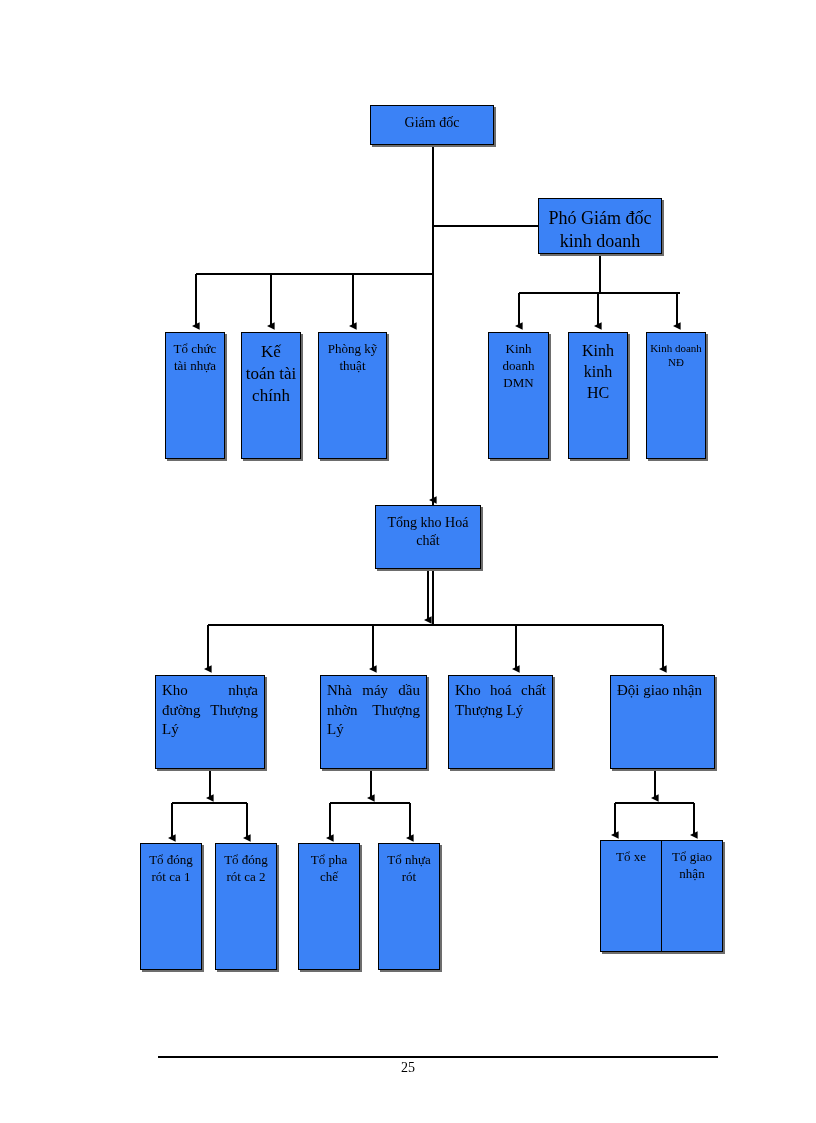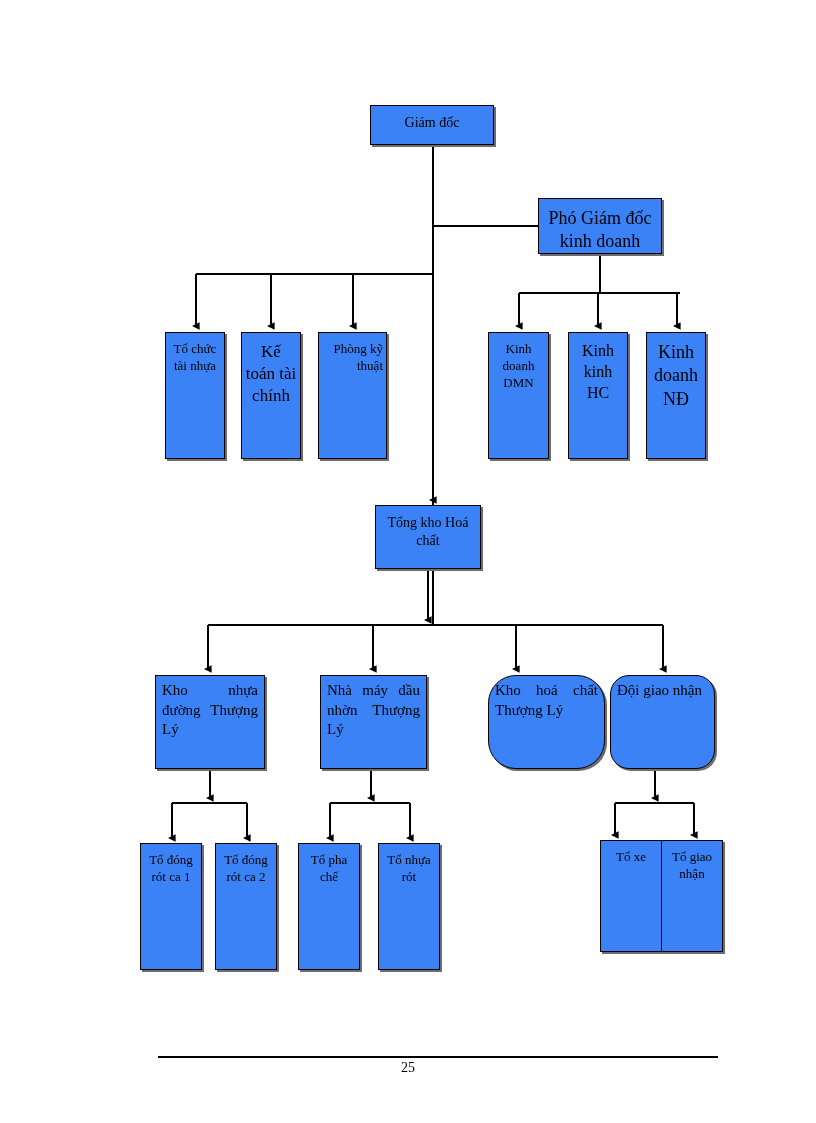--- a/index.html
+++ b/index.html
@@ -135,44 +135,44 @@
       <div class="node shadowed lbl-center" style="left: 538px; top: 198px; width: 124px; height: 56px;">
         <span class="node-label" style="font-size: 18px; line-height: 1.3; padding: 8px 3px 0px;">Phó Giám đốc kinh doanh</span>
       </div>
       <div class="node shadowed lbl-center" style="left: 165px; top: 332px; width: 60px; height: 127px;">
         <span class="node-label" style="font-size: 13px; line-height: 1.3; padding: 8px 3px 0px;">Tổ chức tài nhựa</span>
       </div>
       <div class="node shadowed lbl-center" style="left: 241px; top: 332px; width: 60px; height: 127px;">
         <span class="node-label" style="font-size: 17px; line-height: 1.3; padding: 8px 3px 0px;">Kế toán tài chính</span>
       </div>
       <div class="node shadowed lbl-center" style="left: 318px; top: 332px; width: 69px; height: 127px;">
-        <span class="node-label" style="font-size: 13px; line-height: 1.3; padding: 8px 3px 0px; text-align: right;">Phòng kỹ thuật</span>
+        <span class="node-label" style="font-size: 13px; line-height: 1.3; padding: 8px 3px 0px;">Phòng kỹ thuật</span>
       </div>
       <div class="node shadowed lbl-center" style="left: 488px; top: 332px; width: 61px; height: 127px;">
         <span class="node-label" style="font-size: 13px; line-height: 1.3; padding: 8px 3px 0px;">Kinh doanh DMN</span>
       </div>
       <div class="node shadowed lbl-center" style="left: 568px; top: 332px; width: 60px; height: 127px;">
         <span class="node-label" style="font-size: 16px; line-height: 1.3; padding: 8px 3px 0px;">Kinh kinh HC</span>
       </div>
       <div class="node shadowed lbl-center" style="left: 646px; top: 332px; width: 60px; height: 127px;">
-        <span class="node-label" style="font-size: 18px; line-height: 1.3; padding: 8px 3px 0px;">Kinh doanh NĐ</span>
+        <span class="node-label" style="font-size: 11px; line-height: 1.3; padding: 8px 3px 0px;">Kinh doanh NĐ</span>
       </div>
       <div class="node shadowed lbl-center" style="left: 375px; top: 505px; width: 106px; height: 64px;">
         <span class="node-label" style="font-size: 14px; line-height: 1.3; padding: 8px 3px 0px;">Tổng kho Hoá chất</span>
       </div>
       <div class="node shadowed lbl-justify" style="left: 155px; top: 675px; width: 110px; height: 94px;">
         <span class="node-label" style="font-size: 15px; line-height: 1.3; padding: 5px 6px 0px;">Kho nhựa đường Thượng Lý</span>
       </div>
       <div class="node shadowed lbl-justify" style="left: 320px; top: 675px; width: 107px; height: 94px;">
         <span class="node-label" style="font-size: 15px; line-height: 1.3; padding: 5px 6px 0px;">Nhà máy dầu nhờn Thượng Lý</span>
       </div>
-      <div class="node shadowed lbl-justify" style="left: 488px; top: 675px; width: 117px; height: 94px; border-radius: 28px;">
+      <div class="node shadowed lbl-justify" style="left: 448px; top: 675px; width: 105px; height: 94px;">
         <span class="node-label" style="font-size: 15px; line-height: 1.3; padding: 5px 6px 0px;">Kho hoá chất Thượng Lý</span>
       </div>
-      <div class="node shadowed lbl-justify" style="left: 610px; top: 675px; width: 105px; height: 94px; border-radius: 19px;">
+      <div class="node shadowed lbl-justify" style="left: 610px; top: 675px; width: 105px; height: 94px;">
         <span class="node-label" style="font-size: 15px; line-height: 1.3; padding: 5px 6px 0px;">Đội giao nhận</span>
       </div>
       <div class="node shadowed lbl-center" style="left: 140px; top: 843px; width: 62px; height: 127px;">
         <span class="node-label" style="font-size: 13px; line-height: 1.3; padding: 8px 3px 0px;">Tổ đóng rót ca 1</span>
       </div>
       <div class="node shadowed lbl-center" style="left: 215px; top: 843px; width: 62px; height: 127px;">
         <span class="node-label" style="font-size: 13px; line-height: 1.3; padding: 8px 3px 0px;">Tổ đóng rót ca 2</span>
       </div>
       <div class="node shadowed lbl-center" style="left: 298px; top: 843px; width: 62px; height: 127px;">
         <span class="node-label" style="font-size: 13px; line-height: 1.3; padding: 8px 3px 0px;">Tổ pha chế</span>

